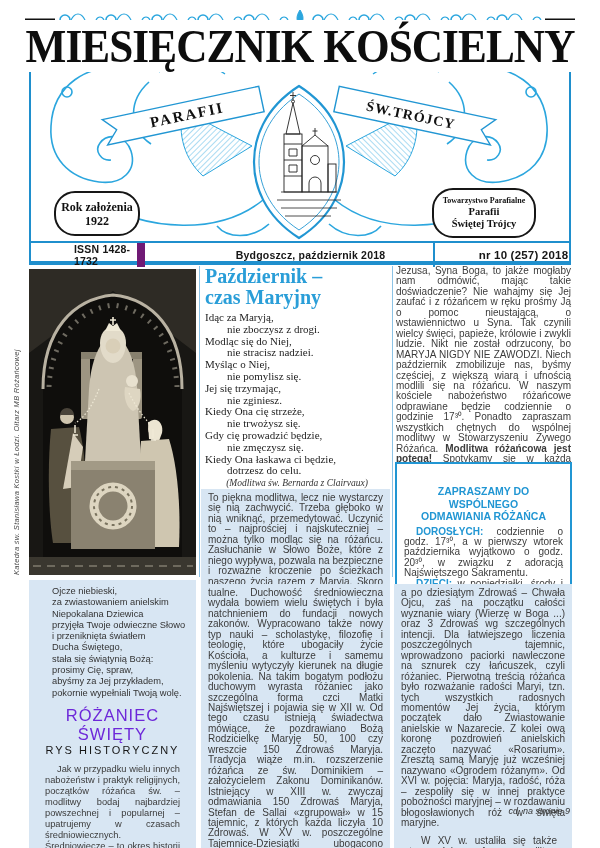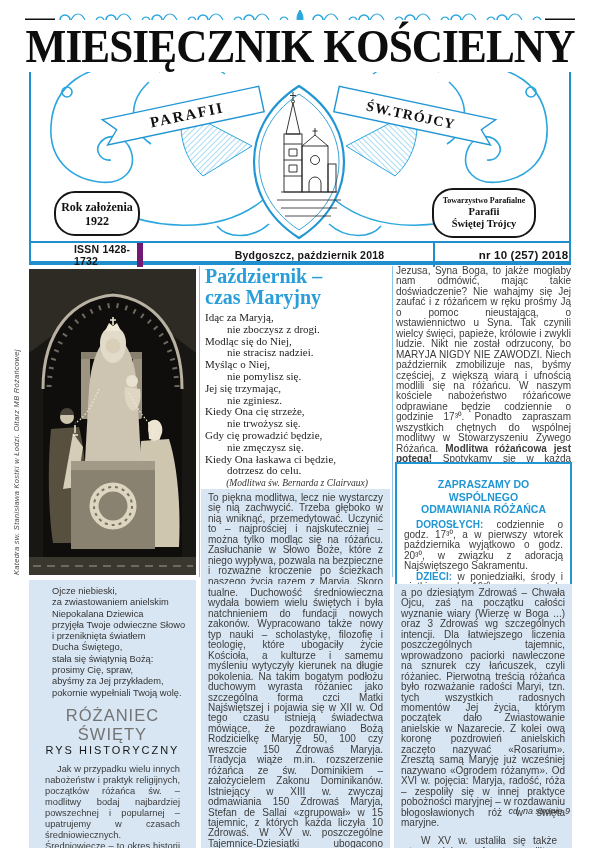--- a/index.html
+++ b/index.html
@@ -20,21 +20,21 @@
       text-align:center;font-family:"Liberation Serif",serif;font-weight:700;color:#111;
       display:flex;flex-direction:column;justify-content:center;}
   .founded-box{left:54px;top:191px;width:82px;height:41px;font-size:12px;line-height:14px;}
   .society-box{left:432px;top:188px;width:100px;height:46px;font-size:10.5px;line-height:12px;}
   .society-box .small{font-size:8px;line-height:10px;}
 
   .issue-bar{position:absolute;left:29px;top:241px;width:542px;height:22px;z-index:2;background:#fff;
       border:2px solid #1f8fcd;box-sizing:border-box;display:grid;grid-template-columns:106px 1fr 134px;}
   .issue-bar .cell{display:flex;align-items:center;justify-content:center;
       font-weight:700;font-size:10.5px;color:#161616;letter-spacing:.2px;padding-left:43px;}
-  .issue-bar .cell.mid{border-left:6px solid #701a75;border-right:2px solid #1f8fcd;}
+  .issue-bar .cell.mid{border-left:8px solid #701a75;border-right:2px solid #1f8fcd;}
   .issue-bar .cell.last{font-size:11.5px;}
 
   
   .rule{position:absolute;top:266px;height:311px;width:1px;background:#8cc3e6;}
   .rule1{left:199px;} .rule2{left:392px;}
 
   .vcaption{position:absolute;left:12px;top:269px;height:306px;width:13px;
       writing-mode:vertical-rl;transform:rotate(180deg);
       font-style:italic;font-size:7.5px;letter-spacing:.3px;color:#4a4a4a;}
   .photo{position:absolute;left:29px;top:269px;width:167px;height:306px;}
@@ -52,28 +52,28 @@
   .p-mid1{left:201px;top:489px;width:189px;}
   .p-mid2{left:201px;top:584px;width:189px;}
   .p-right{left:394px;top:584px;width:178px;}
   .p-left{left:29px;top:580px;width:167px;padding:6px 8px;}
 
   .col3lead{position:absolute;left:396px;top:266px;width:175px;}
   .byline{float:right;font-style:italic;font-weight:700;font-size:9.5px;}
   .sig{float:right;font-style:italic;font-size:9.5px;}
 
   .invite-box{position:absolute;left:395px;top:462px;width:177px;box-sizing:border-box;
-      border:2px solid #2196d3;background:#fff;padding:14px 7px 6px 7px;}
+      border:2px solid #2196d3;background:#fff;padding:21px 7px 6px 7px;}
   .invite-title{text-align:center;font-weight:700;font-size:10.5px;line-height:12.5px;
       color:#2196d3;margin-bottom:4px;}
   .invite-box p{margin:0;text-indent:12px;}
   .blue-label{color:#2196d3;font-weight:700;}
 
   .p-left .prayer{font-size:9.3px;line-height:11.3px;padding-left:15px;color:#333;}
-  .hist-h1{margin-top:7px;text-align:center;font-size:16.5px;letter-spacing:1px;color:#737373;
+  .hist-h1{margin-top:7px;text-align:center;font-size:16.5px;letter-spacing:1px;color:#6d28d9;
       font-family:"Liberation Sans",sans-serif;font-weight:400;}
   .hist-h2{text-align:center;font-size:11px;letter-spacing:2px;color:#161616;margin-bottom:5px;}
   .p-left .bodytext{font-size:9.3px;line-height:11px;}
   p.flow{margin:0;}
   p.ind{text-indent:12px;margin:8px;}
 
   .cont-note{position:absolute;left:396px;top:806px;width:174px;text-align:right;
       font-style:italic;font-size:9px;color:#333;}
 </style>
 </head>

